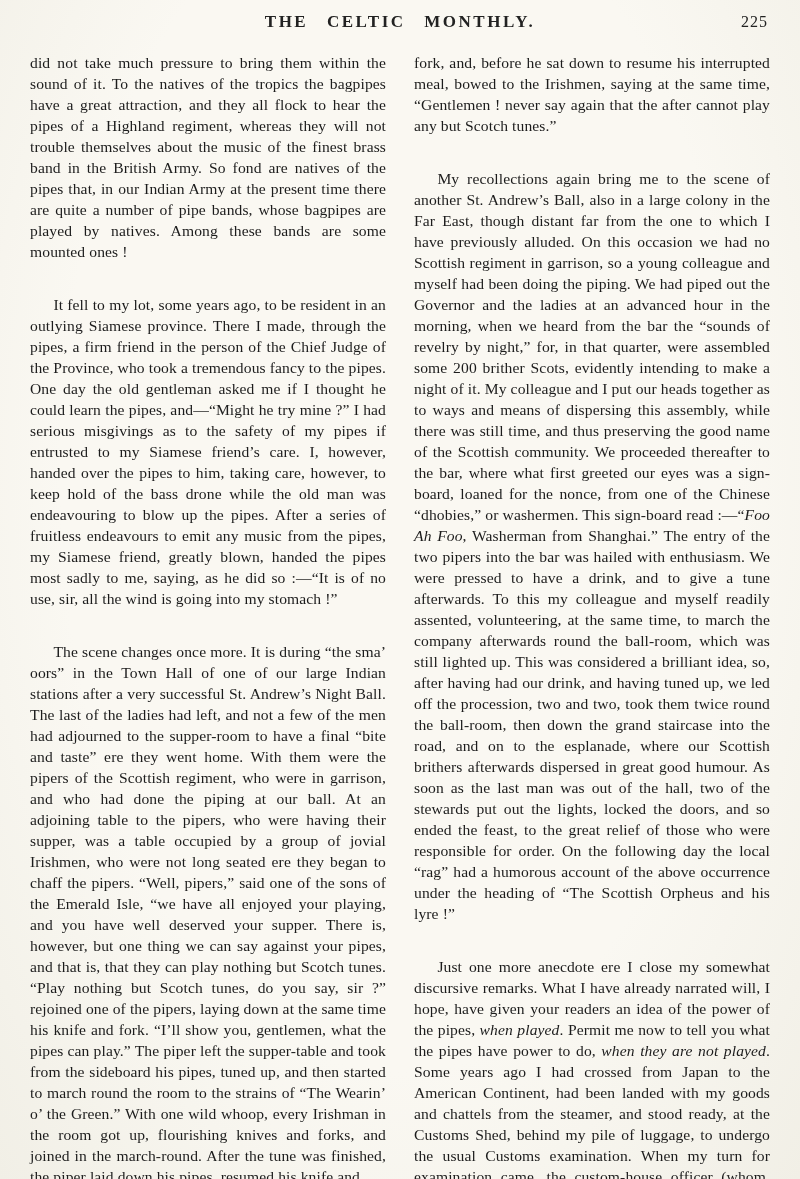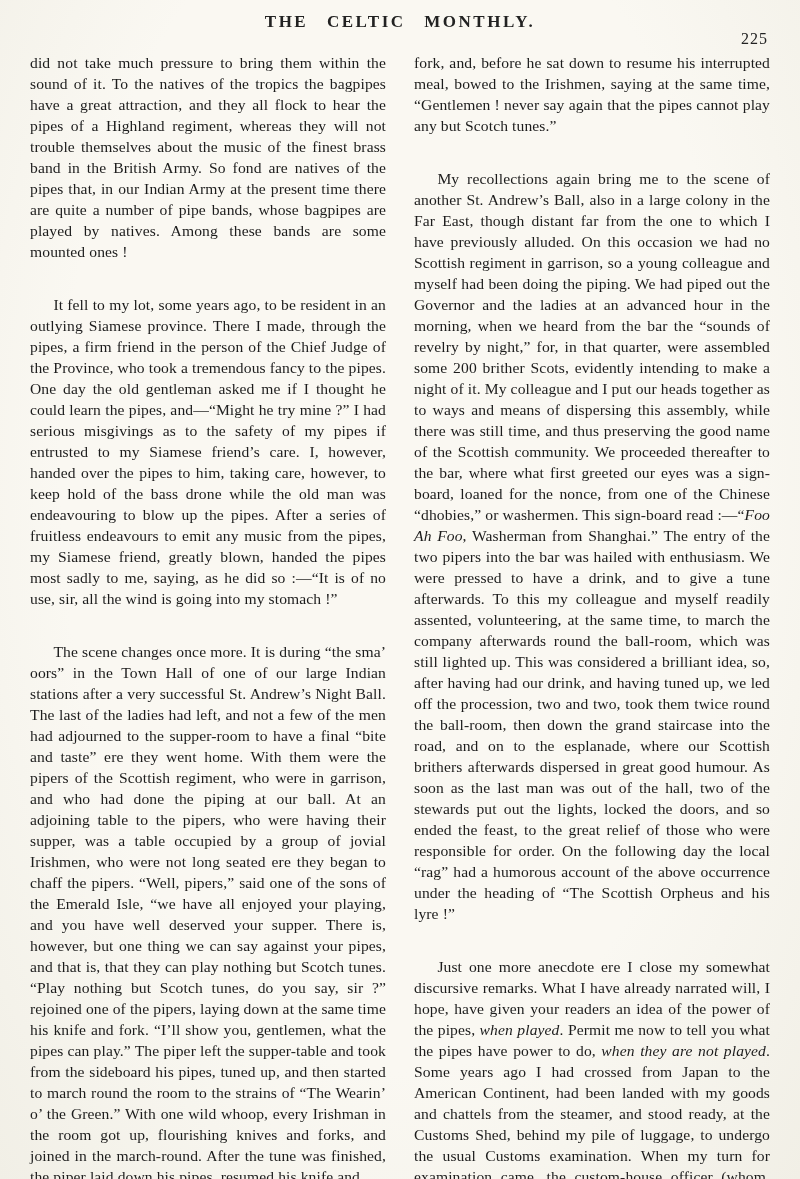--- a/index.html
+++ b/index.html
@@ -32,21 +32,21 @@
     text-align: center;
     font-size: 17px;
     font-weight: bold;
     letter-spacing: 2.5px;
     word-spacing: 12px;
     color: #222;
   }
   .page-number {
     position: absolute;
     right: 2px;
-    top: 18px;
+    top: 1px;
     font-size: 16px;
     letter-spacing: 1px;
     color: #222;
   }
   .columns {
     display: flex;
     gap: 28px;
     margin-top: 14px;
   }
   .col {
@@ -77,19 +77,19 @@
     <div class="page-number">225</div>
   </div>
 
   <div class="columns">
     <div class="col" id="col-left">
         <p class="para">did not take much pressure to bring them within the sound of it.  To the natives of the tropics the bagpipes have a great attraction, and they all flock to hear the pipes of a Highland regiment, whereas they will not trouble themselves about the music of the finest brass band in the British Army.  So fond are natives of the pipes that, in our Indian Army at the present time there are quite a number of pipe bands, whose bagpipes are played by natives. Among these bands are some mounted ones !</p>
         <p class="para indent">It fell to my lot, some years ago, to be resident in an outlying Siamese province.  There I made, through the pipes, a firm friend in the person of the Chief Judge of the Province, who took a tremendous fancy to the pipes.  One day the old gentleman asked me if I thought he could learn the pipes, and—“Might he try mine ?”  I had serious misgivings as to the safety of my pipes if entrusted to my Siamese friend’s care.  I, however, handed over the pipes to him, taking care, however, to keep hold of the bass drone while the old man was endeavouring to blow up the pipes.  After a series of fruitless endeavours to emit any music from the pipes, my Siamese friend, greatly blown, handed the pipes most sadly to me, saying, as he did so :—“It is of no use, sir, all the wind is going into my stomach !”</p>
         <p class="para indent">The scene changes once more.  It is during “the sma’ oors” in the Town Hall of one of our large Indian stations after a very successful St. Andrew’s Night Ball.  The last of the ladies had left, and not a few of the men had adjourned to the supper-room to have a final “bite and taste” ere they went home.  With them were the pipers of the Scottish regiment, who were in garrison, and who had done the piping at our ball.  At an adjoining table to the pipers, who were having their supper, was a table occupied by a group of jovial Irishmen, who were not long seated ere they began to chaff the pipers.  “Well, pipers,” said one of the sons of the Emerald Isle, “we have all enjoyed your playing, and you have well deserved your supper.  There is, however, but one thing we can say against your pipes, and that is, that they can play nothing but Scotch tunes. “Play nothing but Scotch tunes, do you say, sir ?” rejoined one of the pipers, laying down at the same time his knife and fork.  “I’ll show you, gentlemen, what the pipes can play.” The piper left the supper-table and took from the sideboard his pipes, tuned up, and then started to march round the room to the strains of “The Wearin’ o’ the Green.”  With one wild whoop, every Irishman in the room got up, flourishing knives and forks, and joined in the march-round.  After the tune was finished, the piper laid down his pipes, resumed his knife and</p>
       </div>
     <div class="col" id="col-right">
-        <p class="para">fork, and, before he sat down to resume his interrupted meal, bowed to the Irishmen, saying at the same time, “Gentlemen ! never say again that the pipes cannot play any but Scotch tunes.”</p>
+        <p class="para">fork, and, before he sat down to resume his interrupted meal, bowed to the Irishmen, saying at the same time, “Gentlemen ! never say again that the after cannot play any but Scotch tunes.”</p>
         <p class="para indent">My recollections again bring me to the scene of another St. Andrew’s Ball, also in a large colony in the Far East, though distant far from the one to which I have previously alluded.  On this occasion we had no Scottish regiment in garrison, so a young colleague and myself had been doing the piping.  We had piped out the Governor and the ladies at an advanced hour in the morning, when we heard from the bar the “sounds of revelry by night,” for, in that quarter, were assembled some 200 brither Scots, evidently intending to make a night of it.  My colleague and I put our heads together as to ways and means of dispersing this assembly, while there was still time, and thus preserving the good name of the Scottish community. We proceeded thereafter to the bar, where what first greeted our eyes was a sign-board, loaned for the nonce, from one of the Chinese “dhobies,” or washermen.  This sign-board read :—“<em>Foo Ah Foo</em>, Washerman from Shanghai.”  The entry of the two pipers into the bar was hailed with enthusiasm.  We were pressed to have a drink, and to give a tune afterwards. To this my colleague and myself readily assented, volunteering, at the same time, to march the company afterwards round the ball-room, which was still lighted up.  This was considered a brilliant idea, so, after having had our drink, and having tuned up, we led off the procession, two and two, took them twice round the ball-room, then down the grand staircase into the road, and on to the esplanade, where our Scottish brithers afterwards dispersed in great good humour.  As soon as the last man was out of the hall, two of the stewards put out the lights, locked the doors, and so ended the feast, to the great relief of those who were responsible for order.  On the following day the local “rag” had a humorous account of the above occurrence under the heading of “The Scottish Orpheus and his lyre !”</p>
         <p class="para indent">Just one more anecdote ere I close my somewhat discursive remarks.  What I have already narrated will, I hope, have given your readers an idea of the power of the pipes, <em>when played</em>. Permit me now to tell you what the pipes have power to do, <em>when they are not played</em>.  Some years ago I had crossed from Japan to the American Continent, had been landed with my goods and chattels from the steamer, and stood ready, at the Customs Shed, behind my pile of luggage, to undergo the usual Customs examination.  When my turn for examination came, the custom-house officer (whom, following Mark</p>
       </div>
   </div>
 
 </div>
 
 </body></html>

